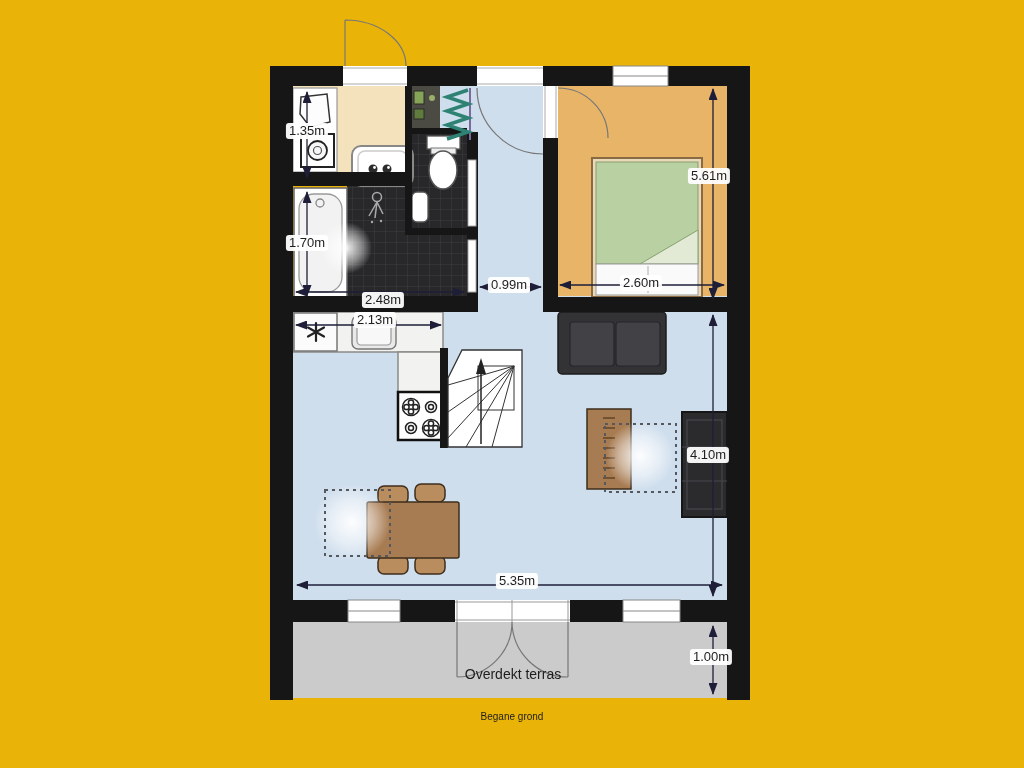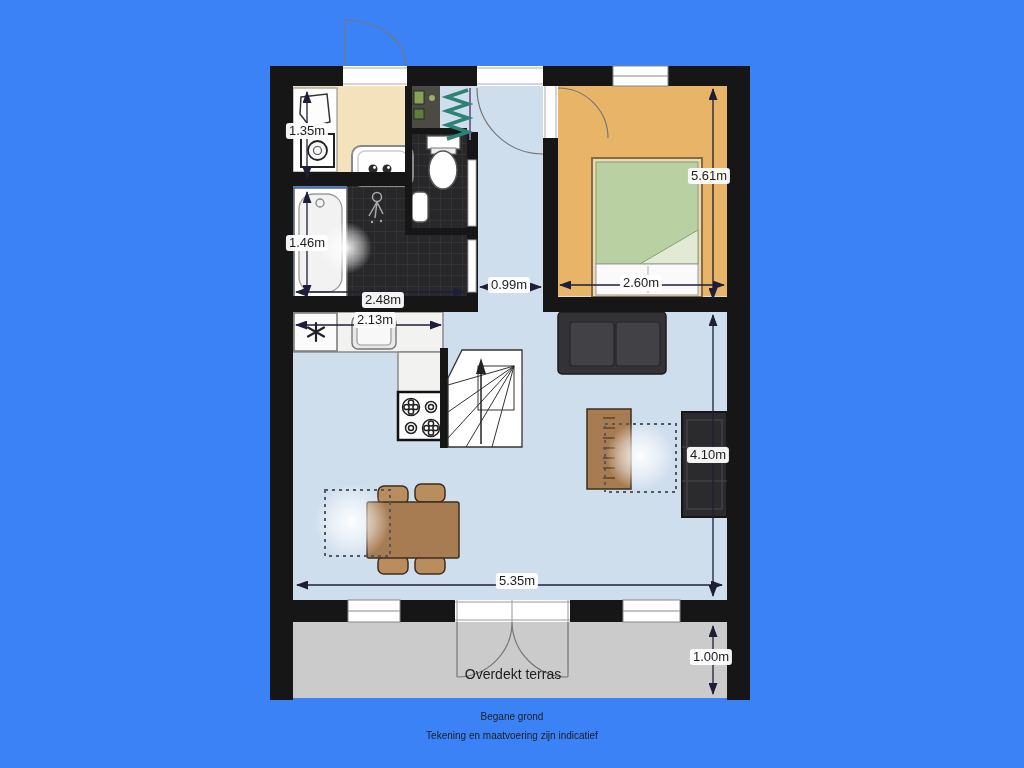--- a/index.html
+++ b/index.html
@@ -1,16 +1,16 @@
 <!DOCTYPE html>
 <html><head>
 <meta charset="utf-8">
 <style>
   html,body{margin:0;padding:0;background:#fff;}
-  .stage{position:relative;width:1024px;height:768px;background:#3b82f6;overflow:hidden;
+  .stage{position:relative;width:1024px;height:768px;background:#eab308;overflow:hidden;
          font-family:"Liberation Sans",sans-serif;}
   .stage svg{position:absolute;left:0;top:0;}
   .dim-label{position:absolute;transform:translate(-50%,-50%);background:rgba(255,255,255,.95);
              color:#1d1d1d;font-size:13px;line-height:1.25;padding:0 3px;border-radius:3px;
              white-space:nowrap;}
   .plain-label{position:absolute;transform:translate(-50%,-50%);color:#1d1d1d;font-size:14px;
                white-space:nowrap;}
   .caption{position:absolute;transform:translate(-50%,-50%);color:#1d1d1d;font-size:10px;
            white-space:nowrap;}
 </style>
@@ -247,26 +247,25 @@
     <line x1="480" y1="287" x2="541" y2="287" marker-start="url(#arr)" marker-end="url(#arr)"></line>
     <line x1="560" y1="285" x2="724" y2="285" marker-start="url(#arr)" marker-end="url(#arr)"></line>
     <line x1="713" y1="89" x2="713" y2="299" marker-start="url(#arr)" marker-end="url(#arr)"></line>
     <line x1="713" y1="315" x2="713" y2="596" marker-start="url(#arr)" marker-end="url(#arr)"></line>
     <line x1="297" y1="585" x2="722" y2="585" marker-start="url(#arr)" marker-end="url(#arr)"></line>
     <line x1="713" y1="626" x2="713" y2="694" marker-start="url(#arr)" marker-end="url(#arr)"></line>
   </g>
 </svg>
 
   <div class="dim-label" style="left:307px;top:131px">1.35m</div>
-  <div class="dim-label" style="left:307px;top:243px">1.46m</div>
+  <div class="dim-label" style="left:307px;top:243px">1.70m</div>
   <div class="dim-label" style="left:383px;top:300px">2.48m</div>
   <div class="dim-label" style="left:375px;top:320px">2.13m</div>
   <div class="dim-label" style="left:509px;top:285px">0.99m</div>
   <div class="dim-label" style="left:641px;top:283px">2.60m</div>
   <div class="dim-label" style="left:709px;top:176px">5.61m</div>
   <div class="dim-label" style="left:708px;top:455px">4.10m</div>
   <div class="dim-label" style="left:517px;top:581px">5.35m</div>
   <div class="dim-label" style="left:711px;top:657px">1.00m</div>
 
   <div class="plain-label" style="left:513px;top:674px">Overdekt terras</div>
   <div class="caption" style="left:512px;top:716px">Begane grond</div>
-  <div class="caption" style="left:512px;top:735px">Tekening en maatvoering zijn indicatief</div>
 </div>
 
 </body></html>

